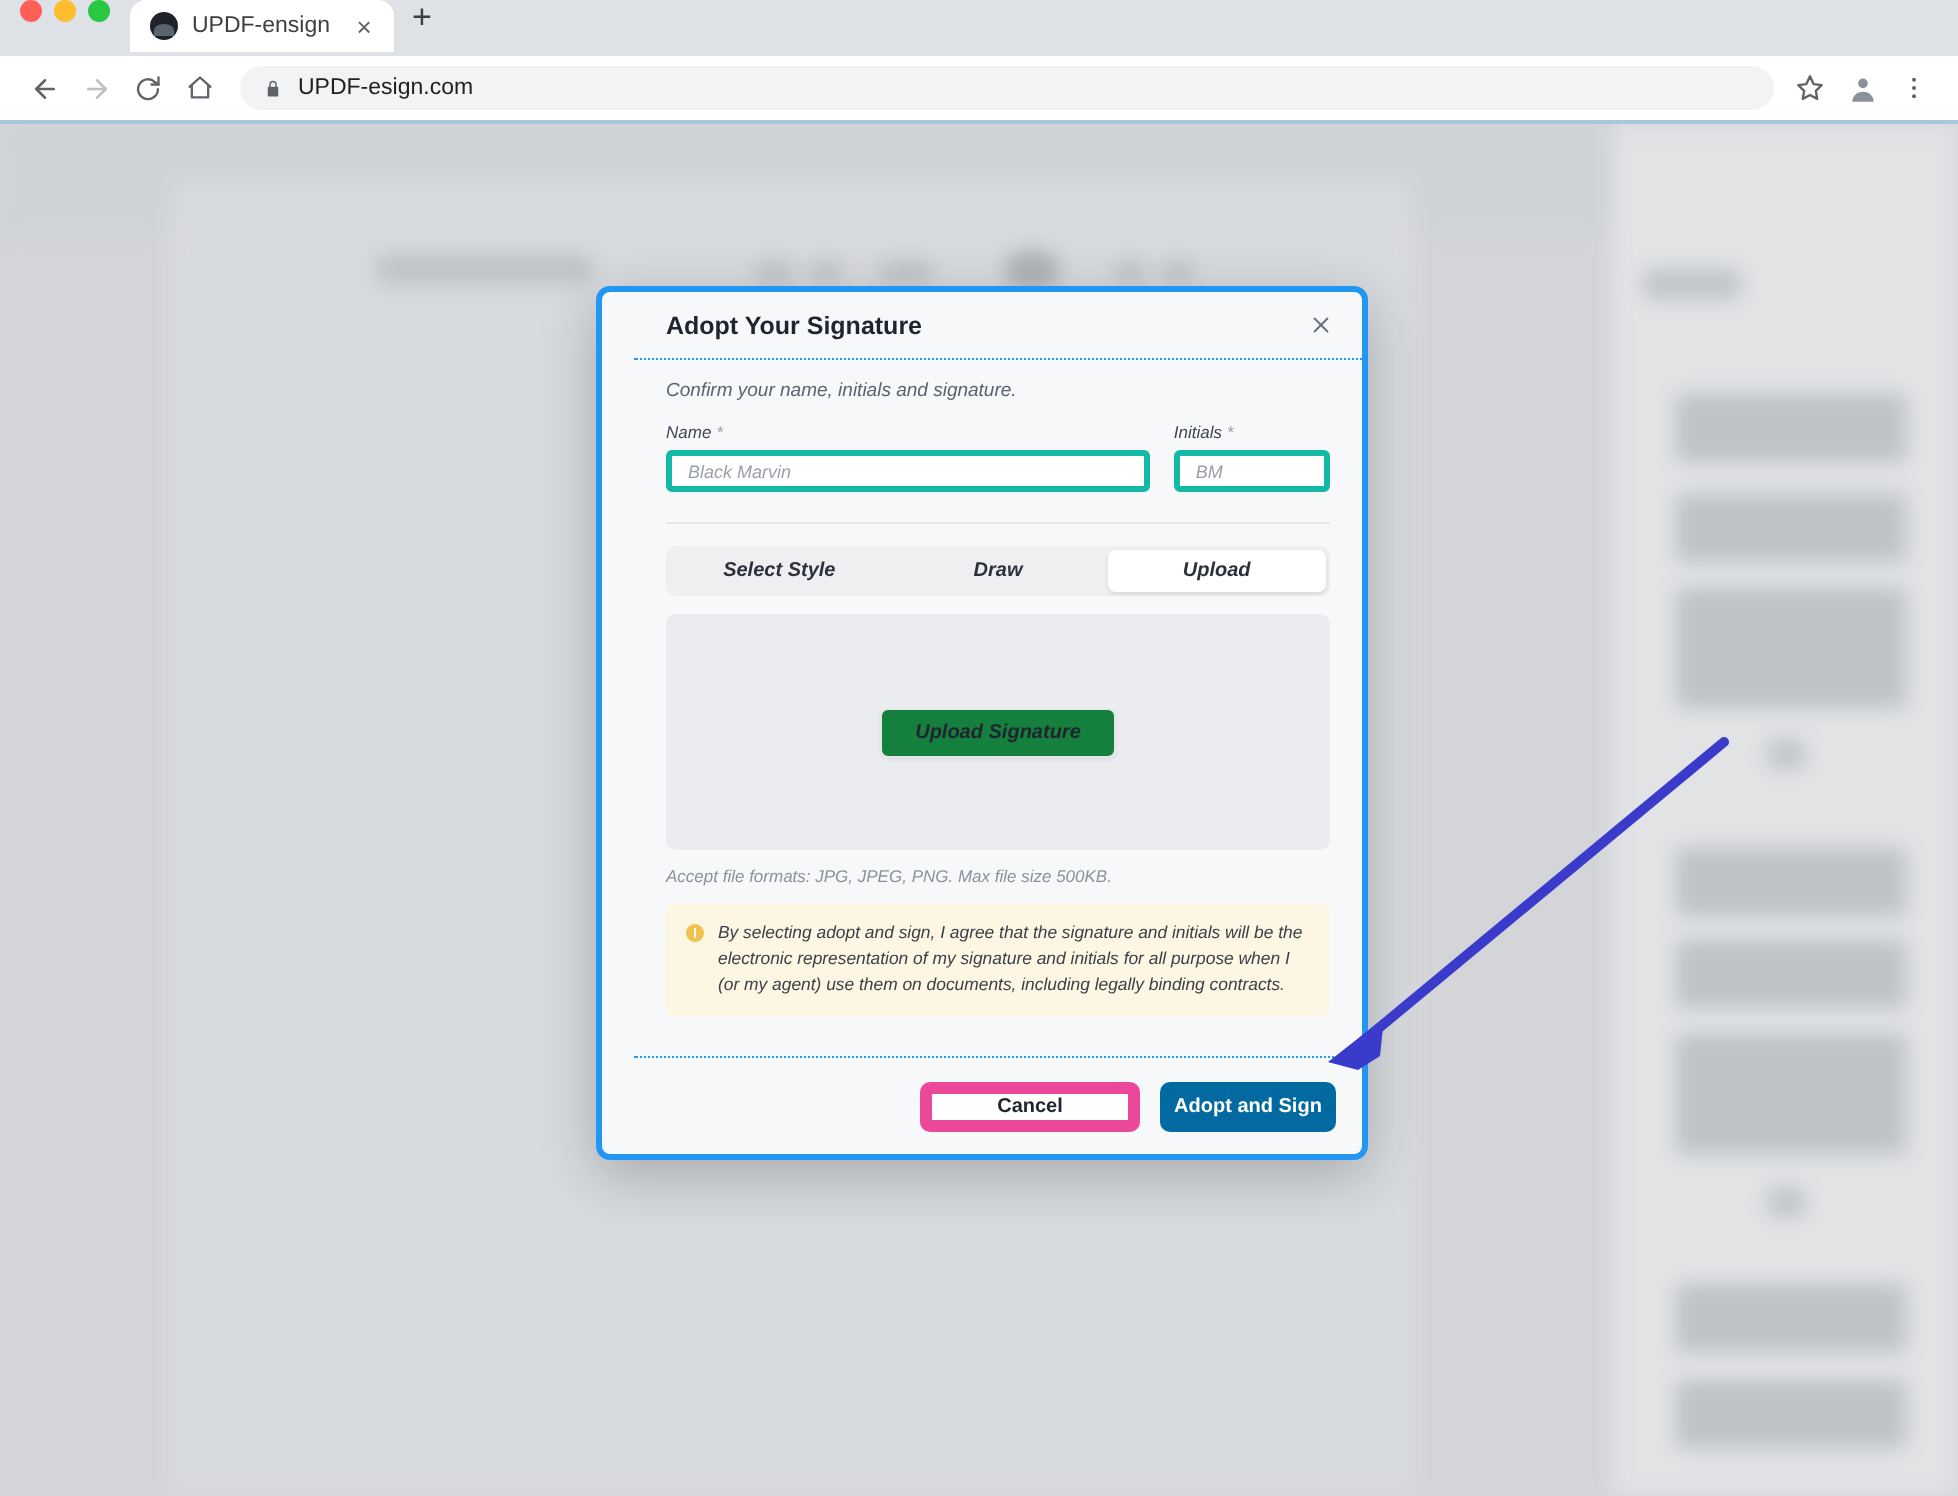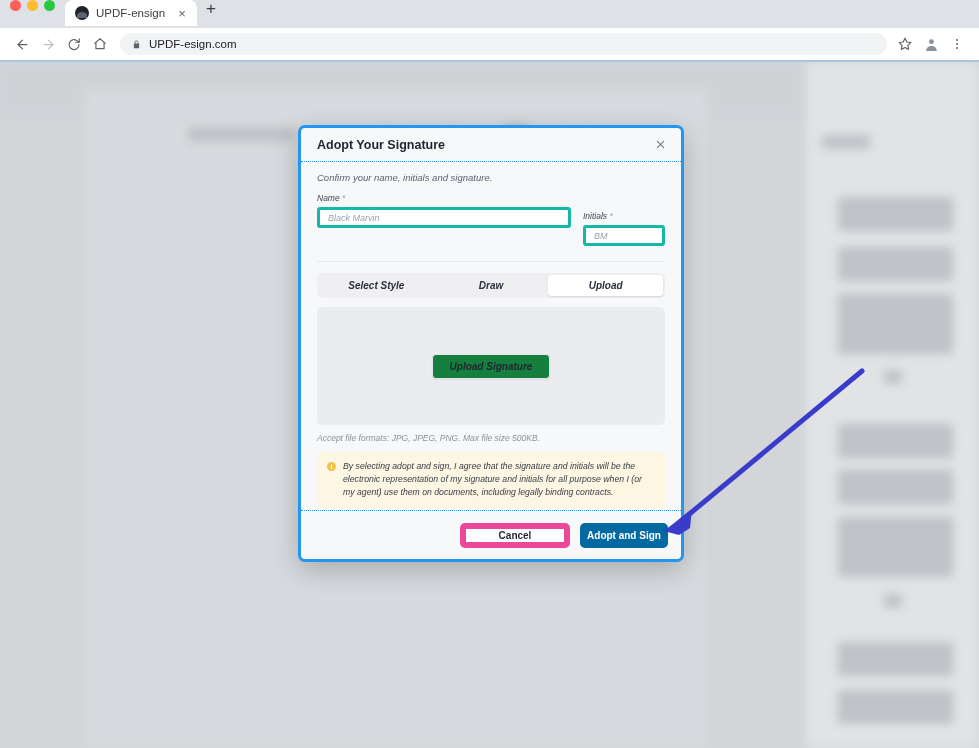--- a/index.html
+++ b/index.html
@@ -99,21 +99,21 @@
     width: 16px; height: 16px; cursor: pointer; color: #6b7280;
     display: flex; align-items: center; justify-content: center;
   }
   .guide { height: 0; border-top: 1px dotted #2196f3; flex: none; }
 
   #m-body { flex: 1; padding: 6px 16px 0; overflow: hidden; font-style: italic; }
   #m-sub { font-size: 9.5px; color: #5b6270; margin: 4px 0 10px; }
 
   .fieldrow { display: flex; gap: 12px; }
   .fld-name { width: 260px; }
-  .fld-init { width: 84px; margin-top: 18px; }
+  .fld-init { width: 84px; }
   .flabel { font-size: 8.5px; color: #3f4654; margin-bottom: 4px; }
   .req { color: #9aa1ad; }
   .finput {
     height: 21px; background: #fff;
     border: 3px solid #14b8a6; border-radius: 3px;
     display: flex; align-items: center; padding: 0 8px;
     font-size: 9px; color: #9aa0ab; cursor: text;
   }
   #divider { height: 1px; background: #e6e8ec; margin: 15px 0 11px; }
 
@@ -265,21 +265,21 @@
       <div class="bgblk" style="left:838px;top:408px;width:115px;height:34px;"></div>
       <div class="bgblk" style="left:838px;top:455px;width:115px;height:60px;"></div>
       <div class="bgblk" style="left:884px;top:532px;width:18px;height:14px;"></div>
       <div class="bgblk" style="left:838px;top:580px;width:115px;height:34px;"></div>
       <div class="bgblk" style="left:838px;top:628px;width:115px;height:34px;"></div>
 
     </div>
 
   </div>
 
-  <div id="modal-real" style="position:absolute;left:298px;top:125px;width:386px;height:437px;background:#f7f8fa;border:3px solid #2196f3;border-radius:7px;box-shadow:0 8px 28px rgba(0,0,0,.22);display:flex;flex-direction:column;">
+  <div id="modal-real" style="position:absolute;left:298px;top:143px;width:386px;height:437px;background:#f7f8fa;border:3px solid #2196f3;border-radius:7px;box-shadow:0 8px 28px rgba(0,0,0,.22);display:flex;flex-direction:column;padding-left:16px;">
 
     <div id="m-head">
       <div id="m-title">Adopt Your Signature</div>
       <div id="m-close">
         <svg width="11" height="11" viewBox="0 0 24 24" fill="none" stroke="currentColor" stroke-width="2.2" stroke-linecap="round">
             <line x1="5" y1="5" x2="19" y2="19"></line>
             <line x1="19" y1="5" x2="5" y2="19"></line>
           </svg>
       </div>
     </div>

